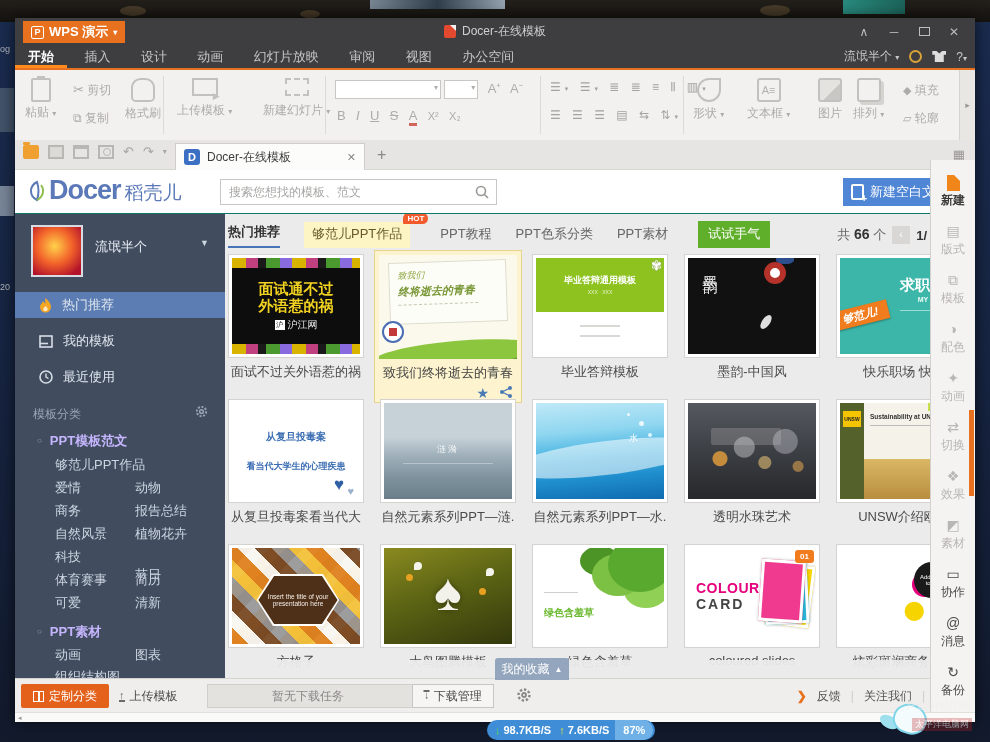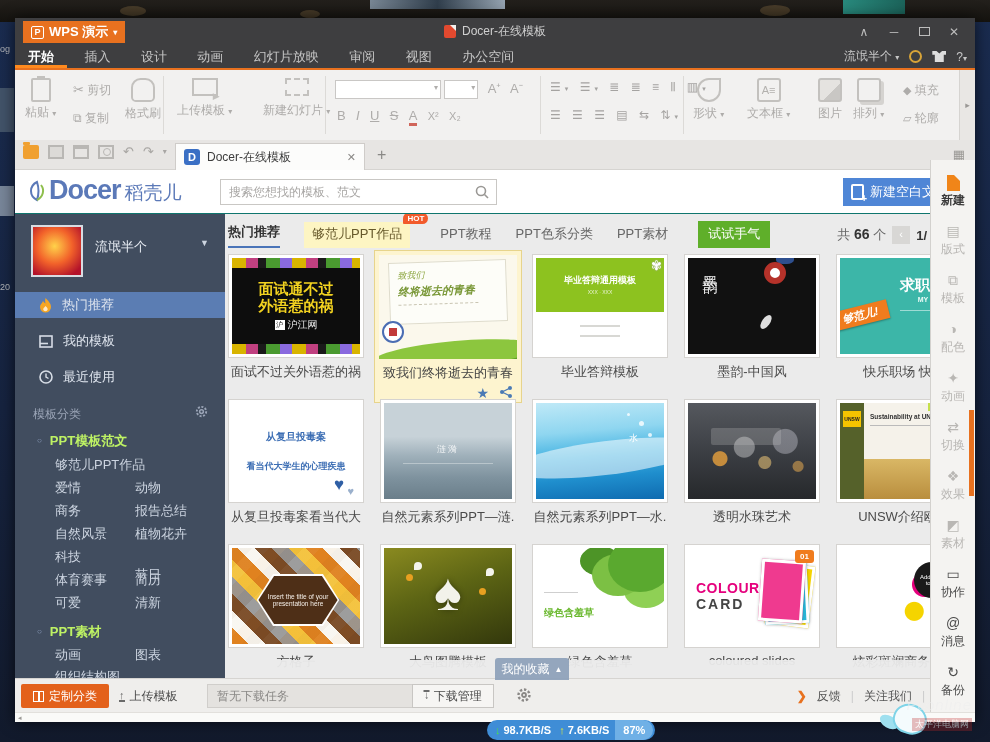--- a/index.html
+++ b/index.html
@@ -107,21 +107,21 @@
   #sidebar{position:absolute;left:0;top:0;width:210px;height:100%;background:#414d5f;color:#dfe5ee}
   #avatar{position:absolute;left:16px;top:11px;width:52px;height:52px;border:2px solid #d8dce2;
     background:radial-gradient(circle at 45% 40%,#ffd24a 0%,#f2622a 45%,#b3122a 85%)}
   #side-user{position:absolute;left:80px;top:24px;font-size:13px;color:#e8edf4}
   #side-user-caret{position:absolute;right:16px;top:24px;font-size:9px;color:#cdd5e0}
   .snav{position:absolute;left:0;width:210px;height:26px;line-height:26px;font-size:13px;display:flex;align-items:center;gap:10px;padding-left:24px}
   .snav.active{background:#5b7db3}
   .snav svg{flex:0 0 auto}
   #side-cat-hd{position:absolute;left:18px;top:192px;font-size:12px;color:#9aa4b6}
   #side-gear{position:absolute;right:16px;top:190px}
-  .grp-title{position:absolute;left:22px;font-size:13px;font-weight:bold;color:#bef264}
+  .grp-title{position:absolute;left:22px;font-size:13px;font-weight:bold;color:#c4b5fd}
   .grp-title:before{content:"○";font-size:8px;color:#8fa0c0;margin-right:8px;vertical-align:2px}
   .cat{position:absolute;font-size:13px;color:#ccd4e0}
   .c1{left:40px}.c2{left:120px}
 
   
   #content{position:absolute;left:210px;top:0;right:0;height:100%}
   #ctabs{position:absolute;left:3px;top:8px;height:26px;display:flex;align-items:flex-end;font-size:13px;color:#666}
   .ctab{margin-right:24px;padding-bottom:5px}
   .ctab.active{color:#333;font-weight:bold;border-bottom:2px solid #4a74b8}
   .ctab.hot-tab{background:#fdf5c3;color:#66582a;padding:3px 8px 5px;position:relative;margin-right:30px}
@@ -247,21 +247,21 @@
 
   
   #bottombar{position:absolute;left:0;top:660px;right:0;height:34px;background:#efeeec;border-top:1px solid #d6d4d1;z-index:6}
   #btn-custom{position:absolute;left:6px;top:5px;width:88px;height:24px;background:#e3611b;color:#fff;font-size:12px;
     display:flex;align-items:center;justify-content:center;gap:5px;border-radius:2px}
   .grid-ico{display:inline-block;width:11px;height:11px;border:1.5px solid #fff;position:relative}
   .grid-ico:after{content:"";position:absolute;left:4px;top:0;bottom:0;width:1.5px;background:#fff}
   #btn-upload{position:absolute;left:104px;top:5px;height:24px;display:flex;align-items:center;gap:5px;color:#4a4a4a;font-size:12px}
   .up-ico{color:#6a6a6a;font-weight:bold;border-bottom:2px solid #6a6a6a;line-height:10px;font-size:11px}
   #dl-box{position:absolute;left:192px;top:5px;width:287px;height:24px;background:#e4e2df;border:1px solid #d0cecb;color:#8a8886;font-size:12px}
-  #dl-box .txt{position:absolute;left:9px;width:200px;line-height:22px}
+  #dl-box .txt{position:absolute;left:0;width:200px;text-align:center;line-height:22px}
   #btn-dlm{position:absolute;left:397px;top:5px;width:82px;height:24px;background:#f6f5f3;border:1px solid #c8c6c3;color:#4a4a4a;
     font-size:12px;display:flex;align-items:center;justify-content:center;gap:4px}
   #bb-gear{position:absolute;left:501px;top:8px}
   #bb-right{position:absolute;right:50px;top:5px;height:24px;display:flex;align-items:center;gap:10px;font-size:12px;color:#555}
   #bb-right .chev{color:#e8711f;font-weight:bold}
   #bb-right .bar{color:#ccc}
 
   
   #hscroll{position:absolute;left:0;top:694px;right:0;height:10px;background:#fafaf8;border-top:1px solid #e2e0dc;color:#9a9895;font-size:7px;line-height:9px;padding-left:3px}
 

